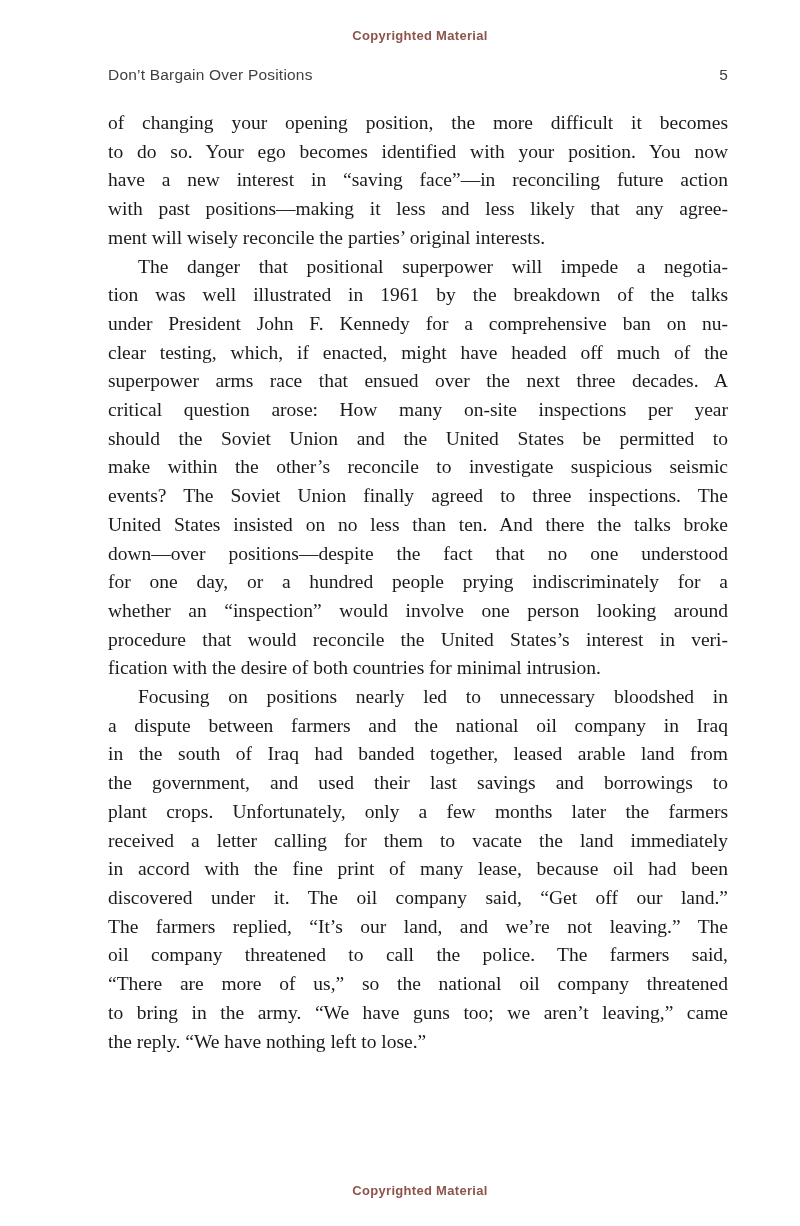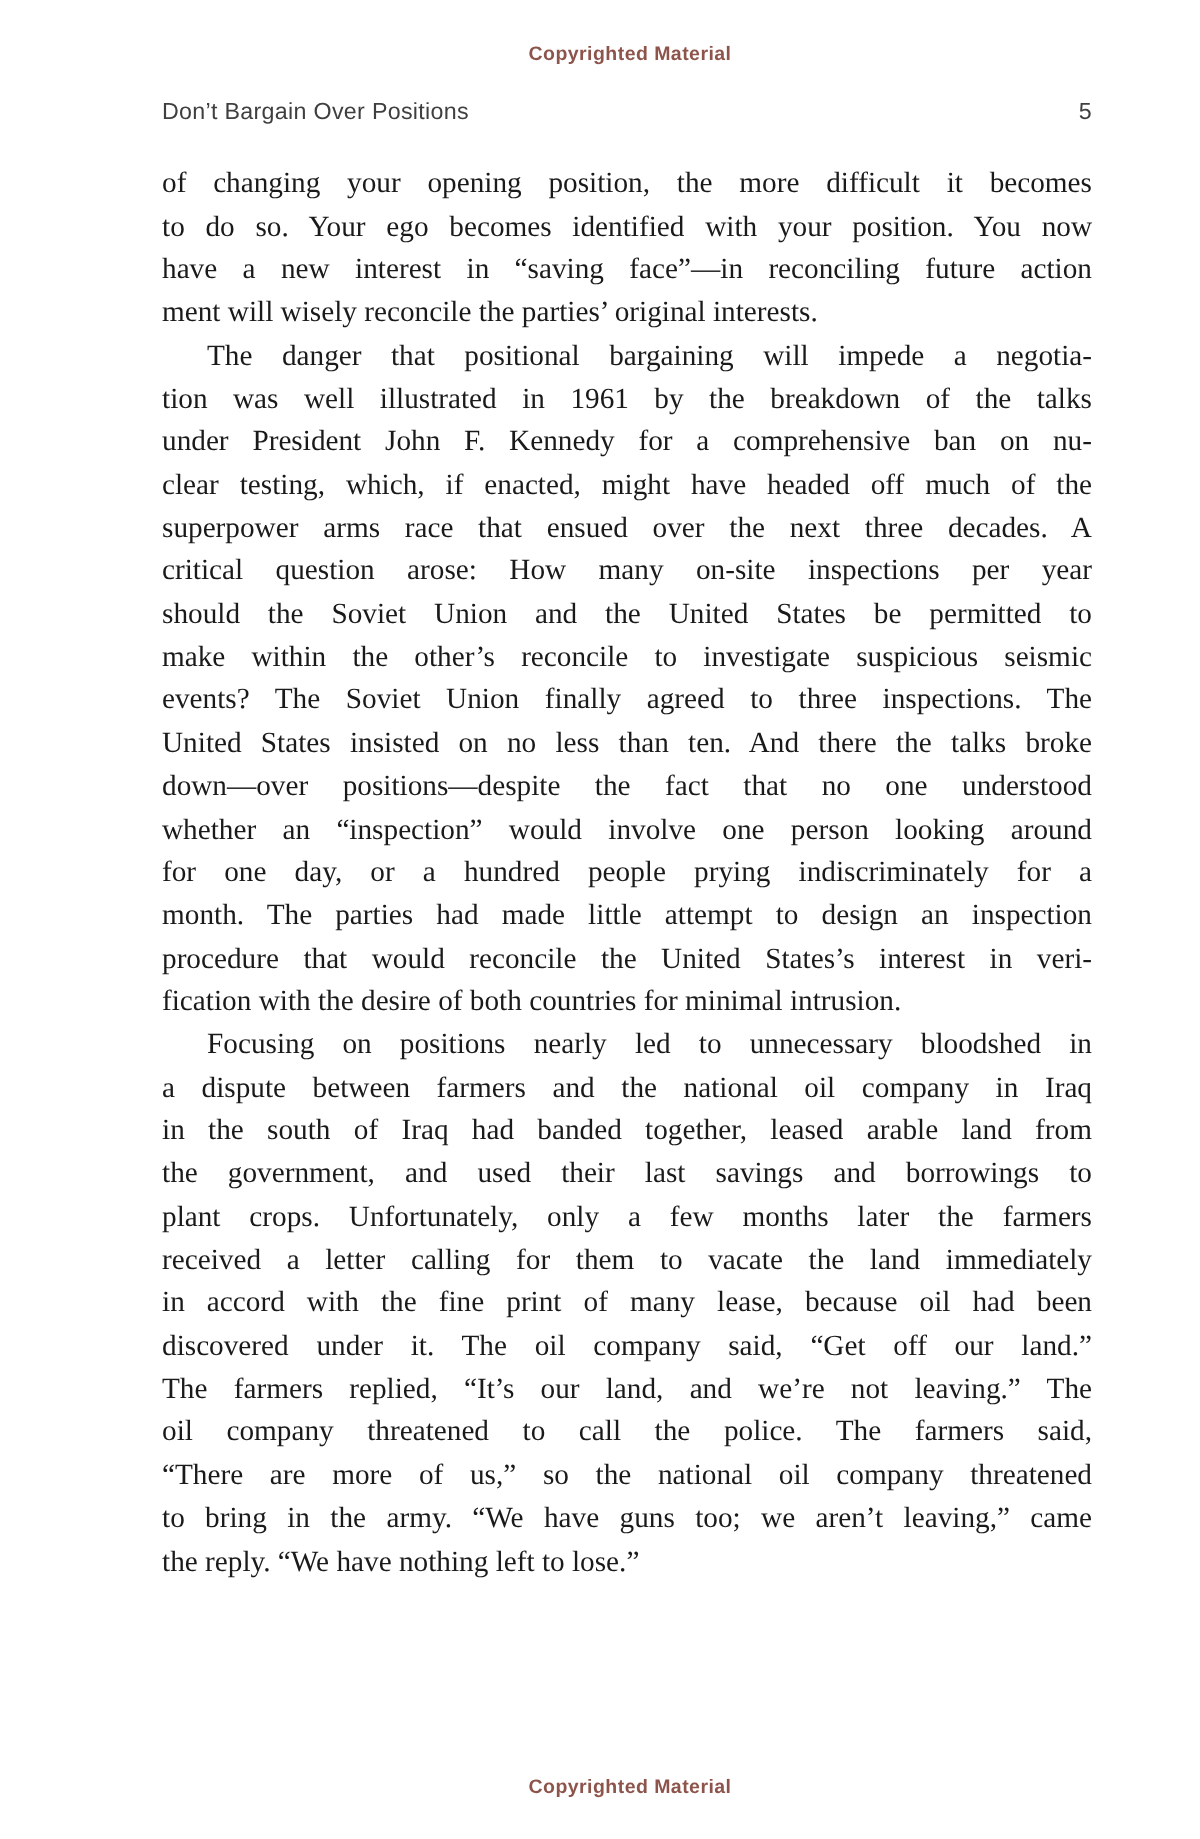--- a/index.html
+++ b/index.html
@@ -70,35 +70,35 @@
 
   <div class="page-header">
     <span class="chapter-title">Don’t Bargain Over Positions</span>
     <span class="page-number">5</span>
   </div>
 
   <div class="body-text">
       <div class="line">of changing your opening position, the more difficult it becomes</div>
       <div class="line">to do so. Your ego becomes identified with your position. You now</div>
       <div class="line">have a new interest in “saving face”—in reconciling future action</div>
+      <div class="line">with past positions—making it less and less likely that any agree-</div>
       <div class="line last">ment will wisely reconcile the parties’ original interests.</div>
-      <div class="line indent">The danger that positional bargaining will impede a negotia-</div>
+      <div class="line indent">The danger that positional superpower will impede a negotia-</div>
       <div class="line">tion was well illustrated in 1961 by the breakdown of the talks</div>
       <div class="line">under President John F. Kennedy for a comprehensive ban on nu-</div>
       <div class="line">clear testing, which, if enacted, might have headed off much of the</div>
       <div class="line">superpower arms race that ensued over the next three decades. A</div>
       <div class="line">critical question arose: How many on-site inspections per year</div>
       <div class="line">should the Soviet Union and the United States be permitted to</div>
       <div class="line">make within the other’s reconcile to investigate suspicious seismic</div>
       <div class="line">events? The Soviet Union finally agreed to three inspections. The</div>
       <div class="line">United States insisted on no less than ten. And there the talks broke</div>
       <div class="line">down—over positions—despite the fact that no one understood</div>
+      <div class="line">for one day, or a hundred people prying indiscriminately for a</div>
       <div class="line">whether an “inspection” would involve one person looking around</div>
-      <div class="line">for one day, or a hundred people prying indiscriminately for a</div>
-      <div class="line">month. The parties had made little attempt to design an inspection</div>
       <div class="line">procedure that would reconcile the United States’s interest in veri-</div>
       <div class="line last">fication with the desire of both countries for minimal intrusion.</div>
       <div class="line indent">Focusing on positions nearly led to unnecessary bloodshed in</div>
       <div class="line">a dispute between farmers and the national oil company in Iraq</div>
       <div class="line">in the south of Iraq had banded together, leased arable land from</div>
       <div class="line">the government, and used their last savings and borrowings to</div>
       <div class="line">plant crops. Unfortunately, only a few months later the farmers</div>
       <div class="line">received a letter calling for them to vacate the land immediately</div>
       <div class="line">in accord with the fine print of many lease, because oil had been</div>
       <div class="line">discovered under it. The oil company said, “Get off our land.”</div>

